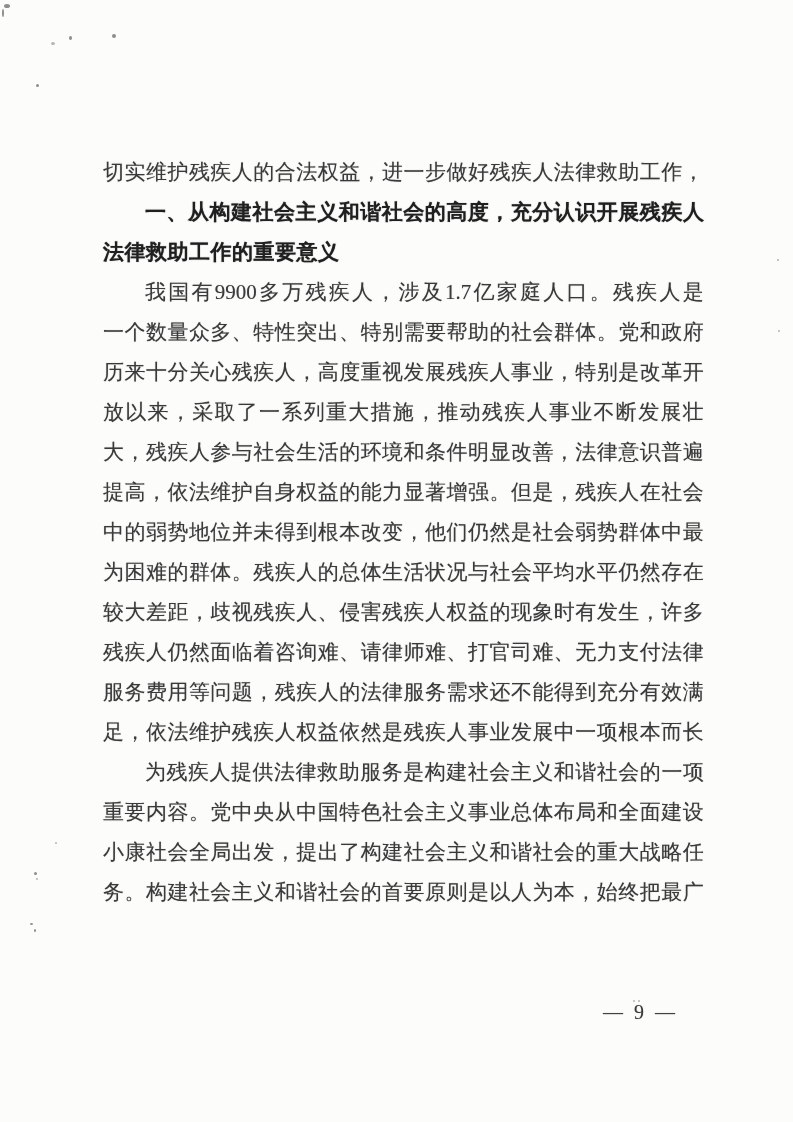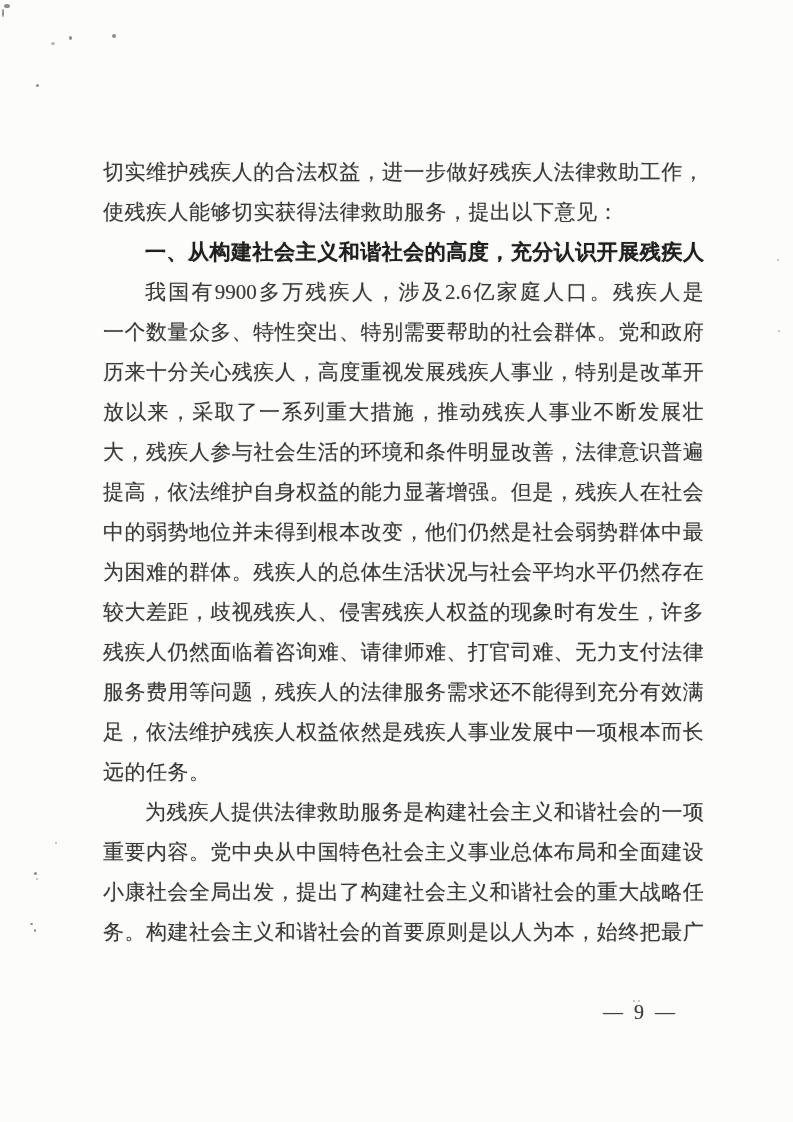--- a/index.html
+++ b/index.html
@@ -93,21 +93,20 @@
         <span>疾</span>
         <span>人</span>
         <span>法</span>
         <span>律</span>
         <span>救</span>
         <span>助</span>
         <span>工</span>
         <span>作</span>
         <span>，</span>
       </div>
-      <div class="line">使残疾人能够切实获得法律救助服务，提出以下意见：</div>
       <div class="line bold justify" style="padding-left: 42px;">
         <span>一</span>
         <span>、</span>
         <span>从</span>
         <span>构</span>
         <span>建</span>
         <span>社</span>
         <span>会</span>
         <span>主</span>
         <span>义</span>
@@ -122,34 +121,35 @@
         <span>充</span>
         <span>分</span>
         <span>认</span>
         <span>识</span>
         <span>开</span>
         <span>展</span>
         <span>残</span>
         <span>疾</span>
         <span>人</span>
       </div>
+      <div class="line bold">法律救助工作的重要意义</div>
       <div class="line justify" style="padding-left: 42px;">
         <span>我</span>
         <span>国</span>
         <span>有</span>
         <span>9900</span>
         <span>多</span>
         <span>万</span>
         <span>残</span>
         <span>疾</span>
         <span>人</span>
         <span>，</span>
         <span>涉</span>
         <span>及</span>
-        <span>2.6</span>
+        <span>1.7</span>
         <span>亿</span>
         <span>家</span>
         <span>庭</span>
         <span>人</span>
         <span>口</span>
         <span>。</span>
         <span>残</span>
         <span>疾</span>
         <span>人</span>
         <span>是</span>
@@ -476,21 +476,20 @@
         <span>发</span>
         <span>展</span>
         <span>中</span>
         <span>一</span>
         <span>项</span>
         <span>根</span>
         <span>本</span>
         <span>而</span>
         <span>长</span>
       </div>
-      <div class="line">远的任务。</div>
       <div class="line justify" style="padding-left: 42px;">
         <span>为</span>
         <span>残</span>
         <span>疾</span>
         <span>人</span>
         <span>提</span>
         <span>供</span>
         <span>法</span>
         <span>律</span>
         <span>救</span>

